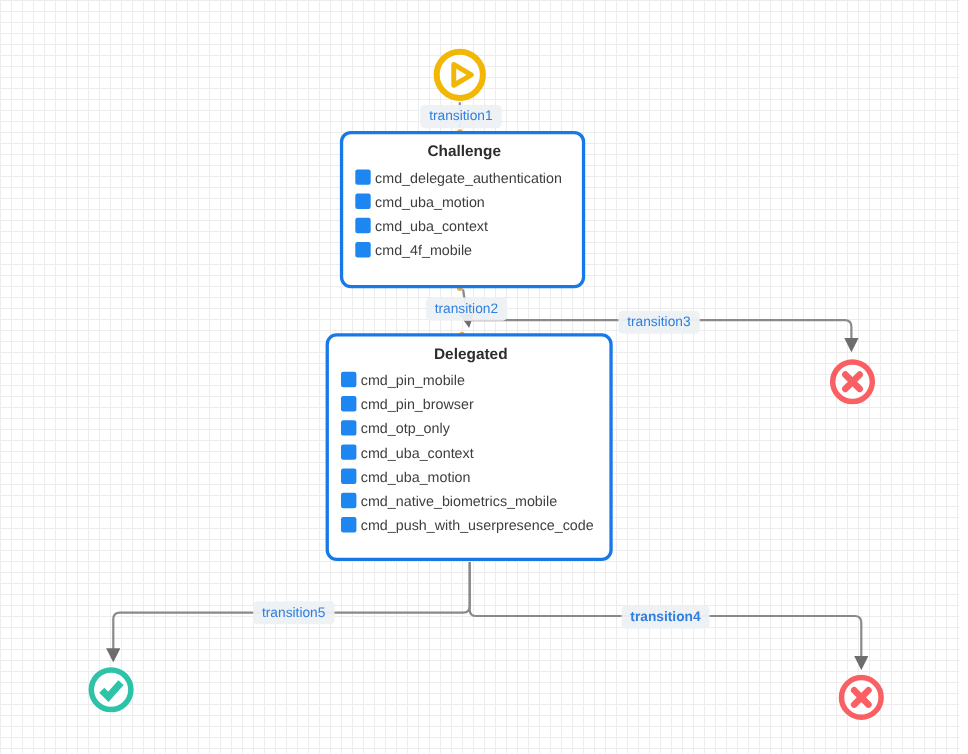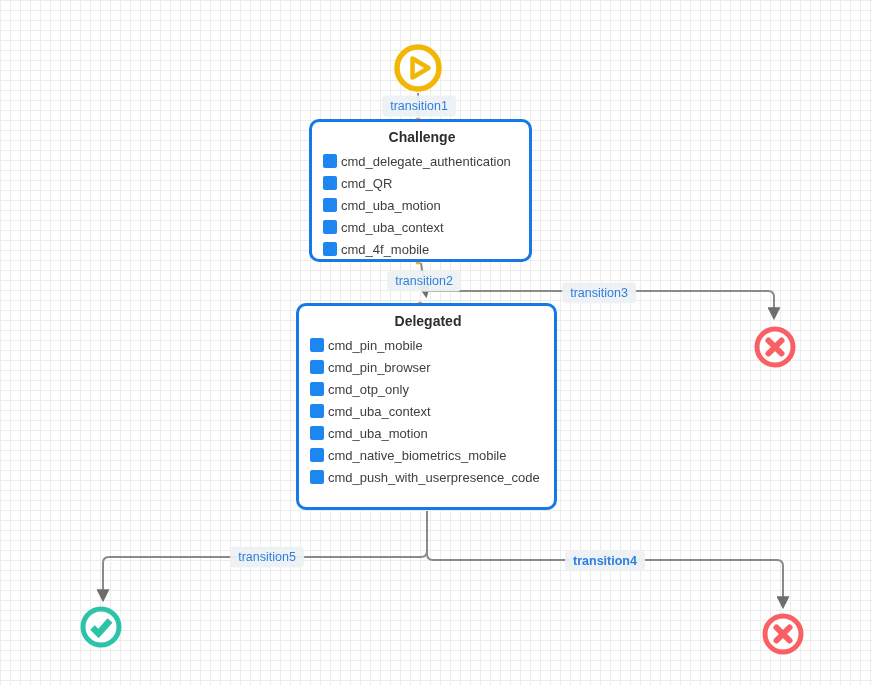--- a/index.html
+++ b/index.html
@@ -116,24 +116,20 @@
   <div class="chip" style="left:605px; top:561px;font-weight:bold;">transition4</div>
 
   <div class="state-node" style="left:309px; top:119px; width:223px; height:143px;">
     <div class="state-title">Challenge</div>
     <div class="state-item">
       <span class="item-square"></span>
       <span>cmd_delegate_authentication</span>
     </div>
     <div class="state-item">
       <span class="item-square"></span>
-      <span>cmd_QR</span>
-    </div>
-    <div class="state-item">
-      <span class="item-square"></span>
       <span>cmd_uba_motion</span>
     </div>
     <div class="state-item">
       <span class="item-square"></span>
       <span>cmd_uba_context</span>
     </div>
     <div class="state-item">
       <span class="item-square"></span>
       <span>cmd_4f_mobile</span>
     </div>

